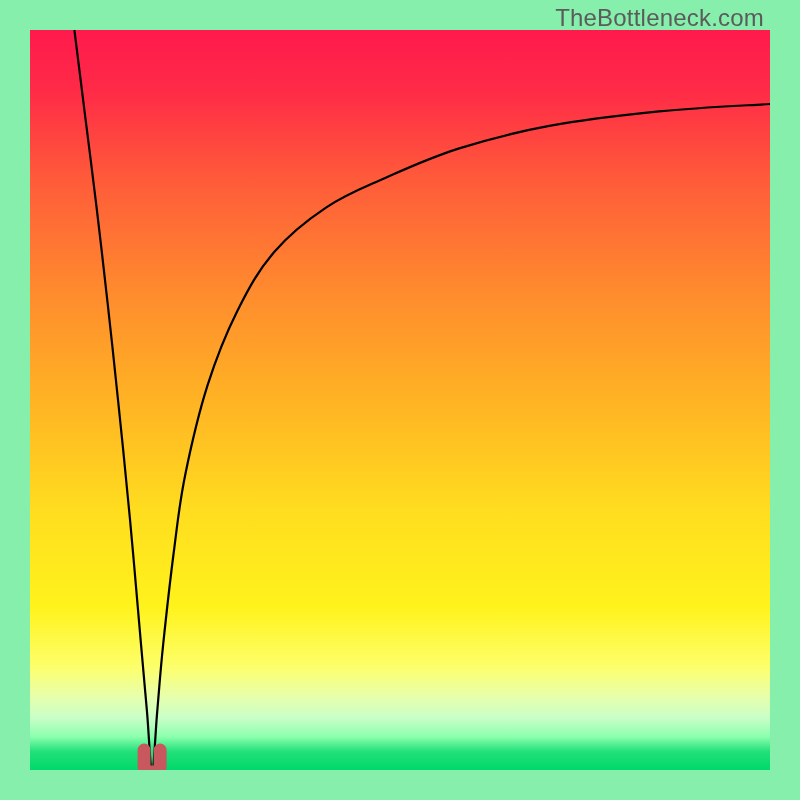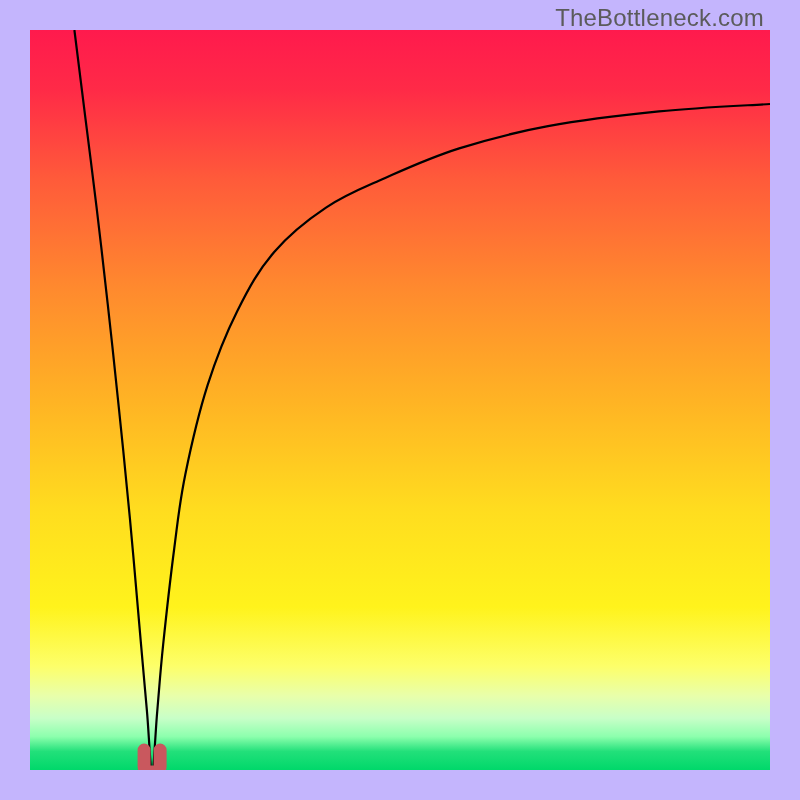--- a/index.html
+++ b/index.html
@@ -7,21 +7,21 @@
     padding: 0;
     width: 800px;
     height: 800px;
     overflow: hidden;
     background: #000;
     font-family: Arial, Helvetica, sans-serif;
   }
   .frame {
     position: absolute;
     inset: 0;
-    background: #c4b5fd;
+    background: #86efac;
   }
   .plot {
     position: absolute;
     left: 30px;
     top: 30px;
     width: 740px;
     height: 740px;
     overflow: hidden;
   }
   .watermark {

